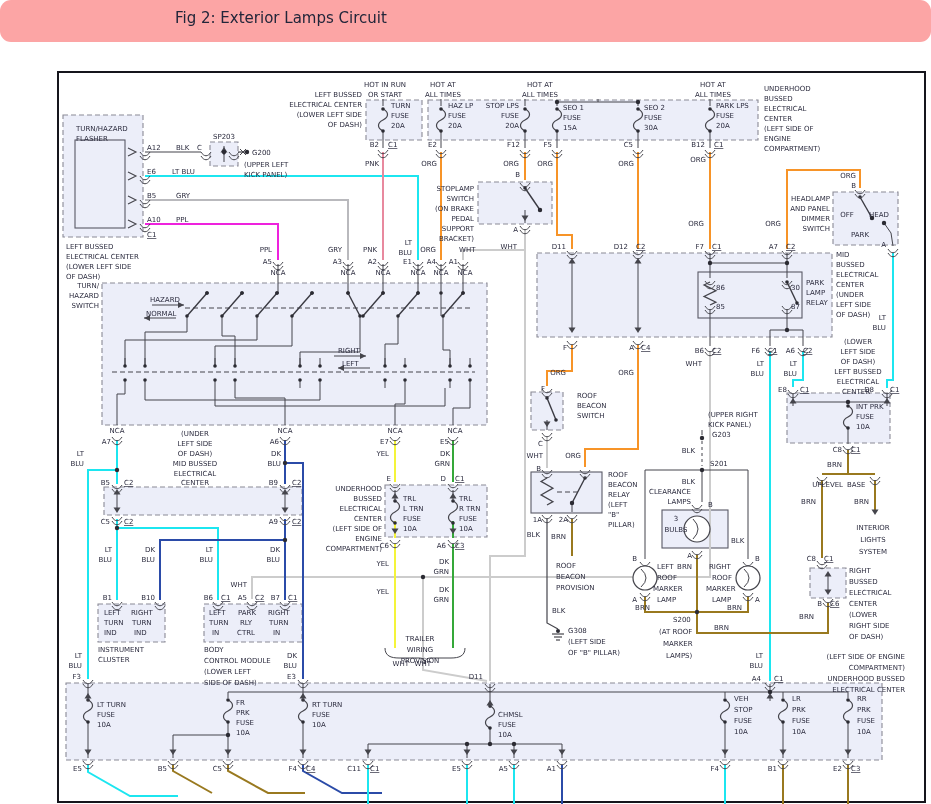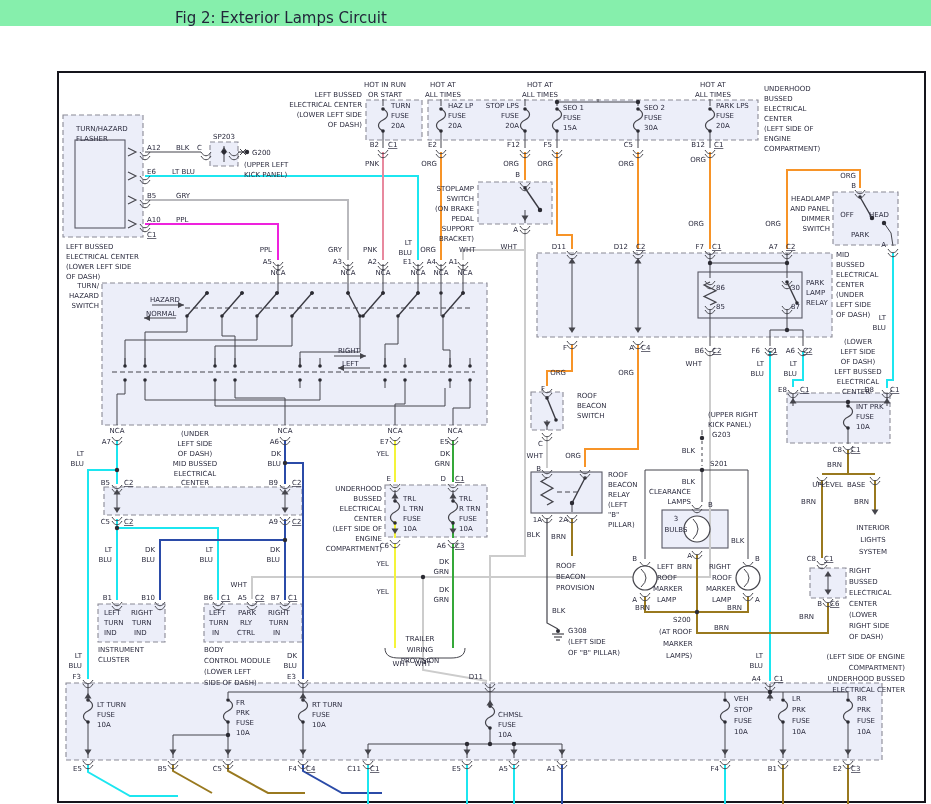--- a/index.html
+++ b/index.html
@@ -1,17 +1,17 @@
 <!DOCTYPE html>
 <html><head>
 <meta charset="utf-8">
 <style>
   html,body{margin:0;padding:0;background:#ffffff;width:931px;height:804px;overflow:hidden;
     font-family:"DejaVu Sans","Liberation Sans",sans-serif;}
-  .titlebar{position:absolute;left:0;top:0;width:931px;height:26px;background:#86efac;}
+  .titlebar{position:absolute;left:0;top:0;width:931px;height:42px;background:#fca5a5;border-radius:11px;}
   .titlebar span{position:absolute;left:175px;top:9px;font-size:15px;color:#22263a;}
   svg{position:absolute;left:0;top:0;}
   text{font-family:"DejaVu Sans","Liberation Sans",sans-serif;}
 </style>
 </head>
 <body>
 
 <div class="titlebar">
   <span>Fig 2: Exterior Lamps Circuit</span>
 </div>

